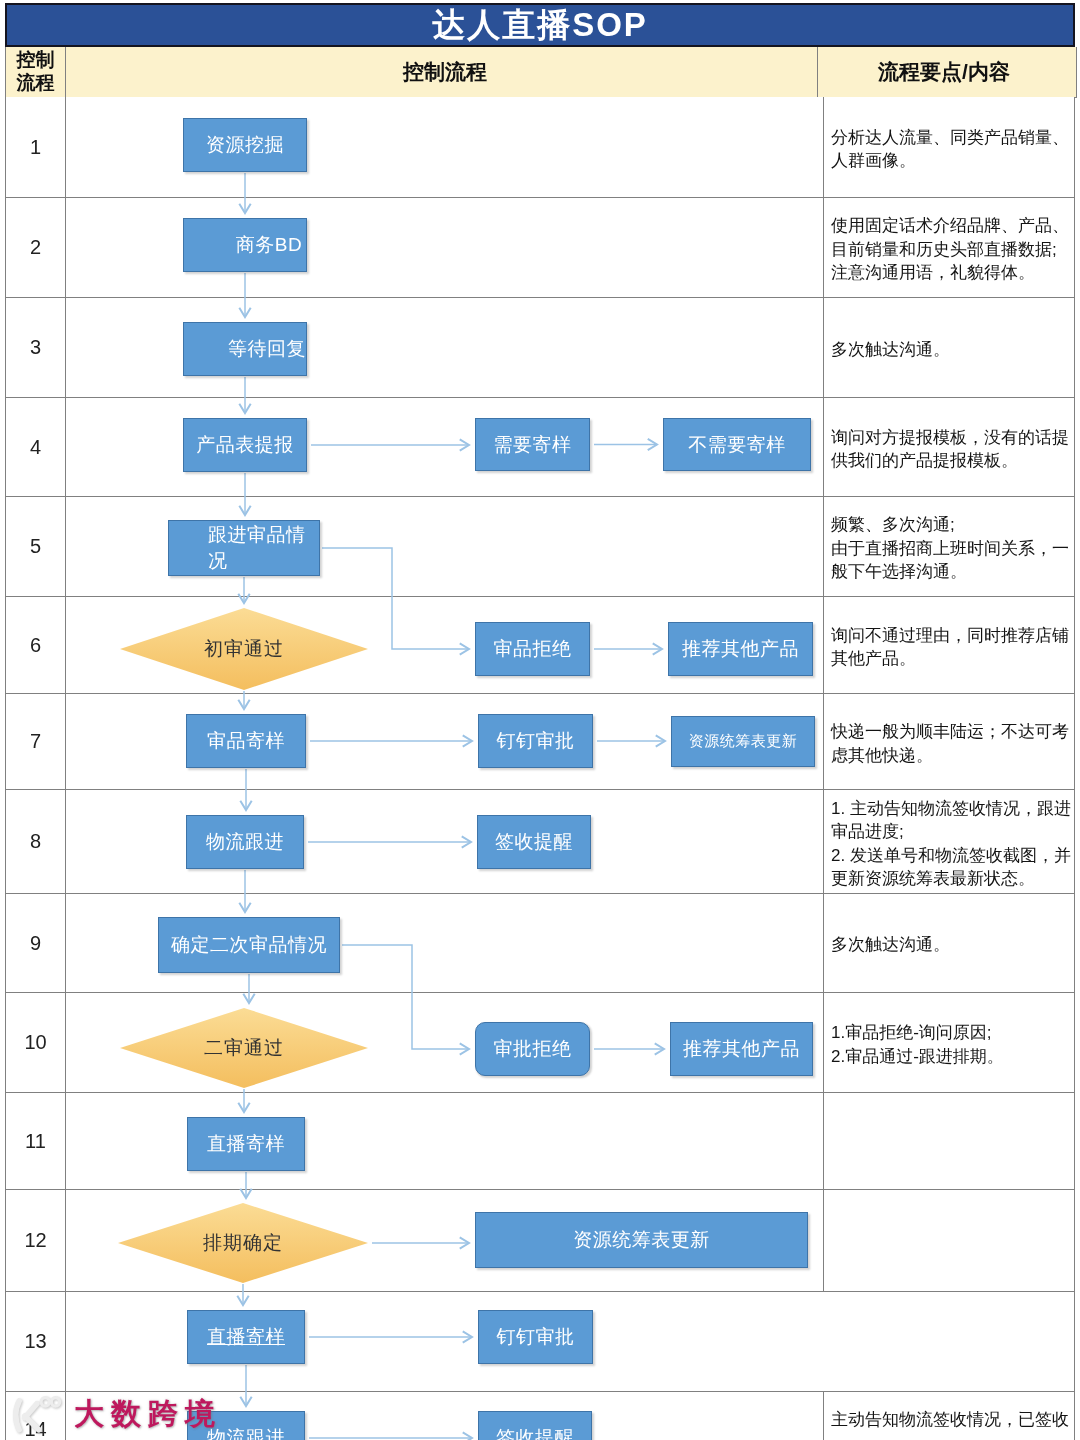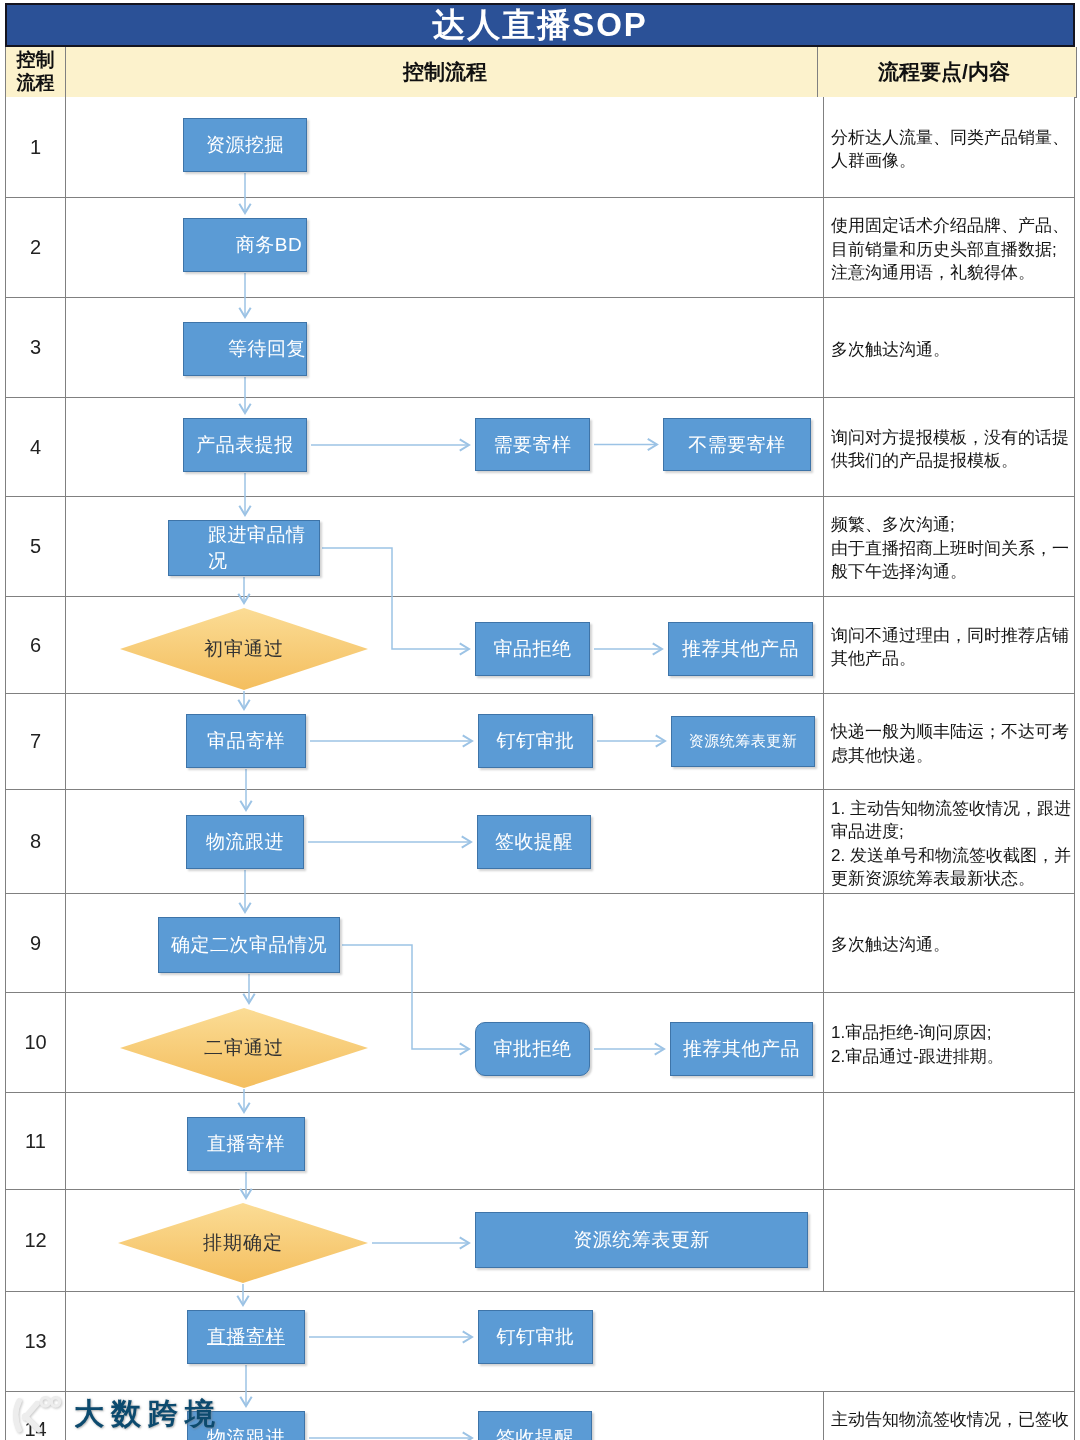--- a/index.html
+++ b/index.html
@@ -58,21 +58,21 @@
   .node.box.small{font-size:15px;}
   .node.diamond{
     background:linear-gradient(180deg,var(--diamond-top,#FBDC95) 0%,var(--diamond-bottom,#F4BE5E) 100%);
     clip-path:polygon(50% 0,100% 50%,50% 100%,0 50%);
     color:#333;font-size:19px;letter-spacing:1px;
   }
   #edges{position:absolute;left:0;top:0;z-index:2;pointer-events:none;}
   
   .watermark{
     position:absolute;left:8px;top:1392px;z-index:6;display:flex;align-items:center;gap:12px;
-    color:#0c4a6e;font-size:30px;font-weight:700;letter-spacing:7px;
+    color:#be185d;font-size:30px;font-weight:700;letter-spacing:7px;
     text-shadow:1px 1px 2px rgba(110,110,110,.45),0 0 3px rgba(140,140,140,.3);
   }
   .watermark svg{filter:drop-shadow(1px 1px 1px rgba(120,120,120,.4));}
 </style>
 </head>
 <body>
 
 <div class="sheet">
 
   <div class="title-bar">达人直播SOP</div>

